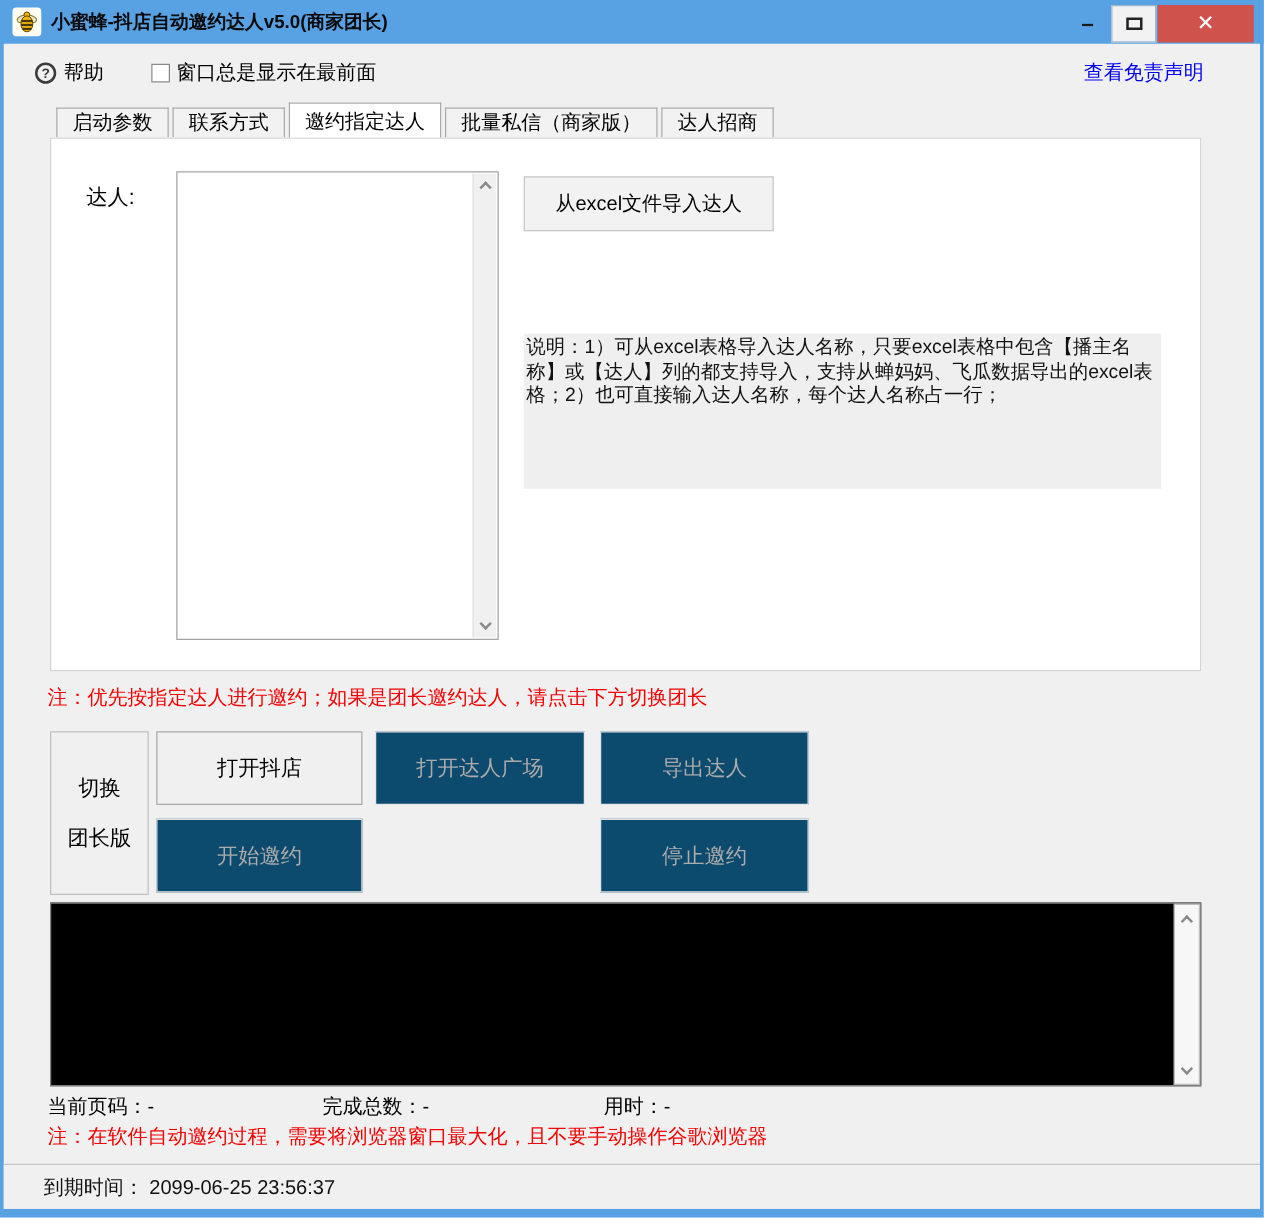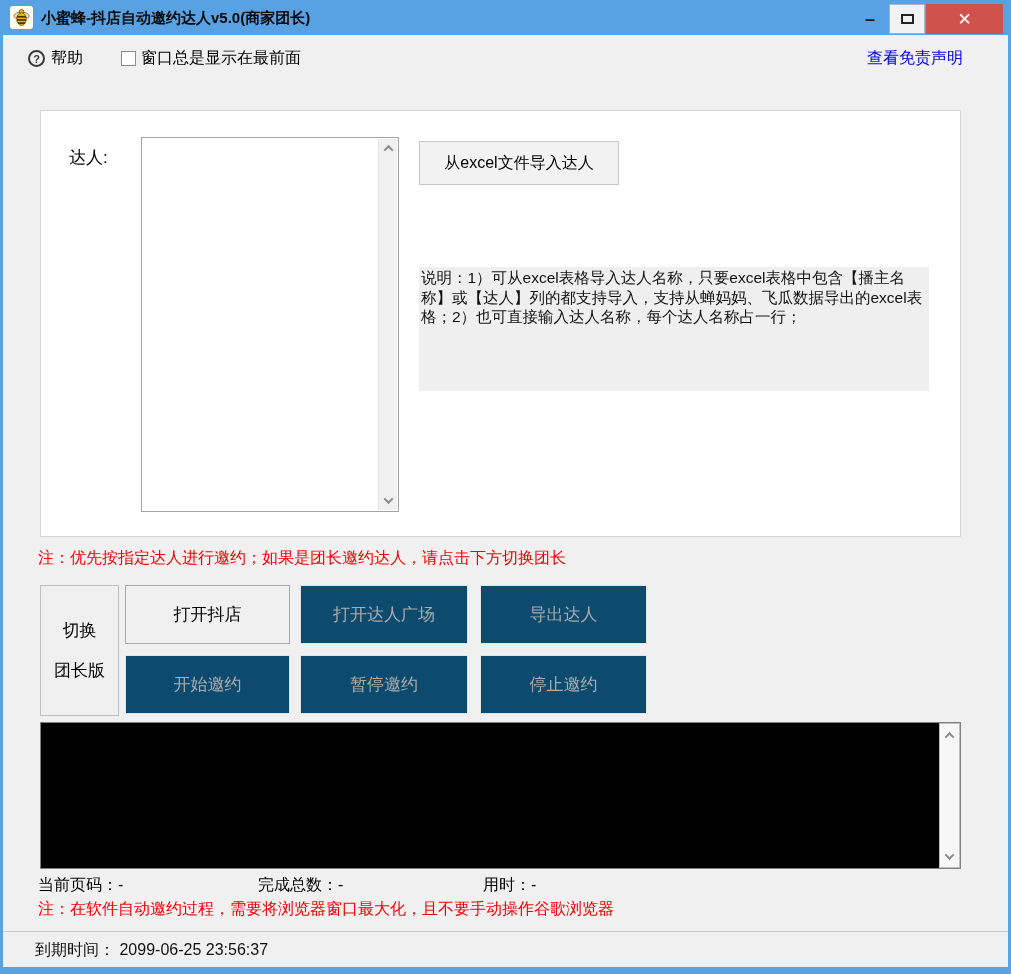--- a/index.html
+++ b/index.html
@@ -121,20 +121,27 @@
         <span class="help-circle">?</span>
         <span class="help-label">帮助</span>
       </div>
       <div class="chk-group">
         <span class="checkbox"></span>
         <span class="chk-label">窗口总是显示在最前面</span>
       </div>
       <span class="disclaimer">查看免责声明</span>
     </div>
 
+    <div class="tabs">
+      <div class="tab">启动参数</div>
+      <div class="tab">联系方式</div>
+      <div class="tab active">邀约指定达人</div>
+      <div class="tab">批量私信（商家版）</div>
+      <div class="tab">达人招商</div>
+    </div>
 
     <div class="panel">
       <div class="daren-label">达人:</div>
 
       <div class="textarea-box">
         <textarea spellcheck="false" style=""></textarea>
         <div class="vscroll">
           <div class="arrow up">
               <span class="chev up"></span>
             </div>
@@ -152,21 +159,20 @@
     <div class="note note1">注：优先按指定达人进行邀约；如果是团长邀约达人，请点击下方切换团长</div>
 
     <button class="act-btn btn-switch">
       <span>切换</span><br>
       <span>团长版</span>
     </button>
     <button class="act-btn enabled btn-open-doudian">打开抖店</button>
     <button class="act-btn disabled btn-open-square">打开达人广场</button>
     <button class="act-btn disabled btn-export">导出达人</button>
     <button class="act-btn disabled btn-start">开始邀约</button>
-    <button class="act-btn disabled btn-pause">暂停邀约</button>
     <button class="act-btn disabled btn-stop">停止邀约</button>
 
     <div class="log-box">
       <div class="log-scroll">
         <div class="arrow up">
             <span class="chev up"></span>
           </div>
         <div class="arrow down">
             <span class="chev down"></span>
           </div>

